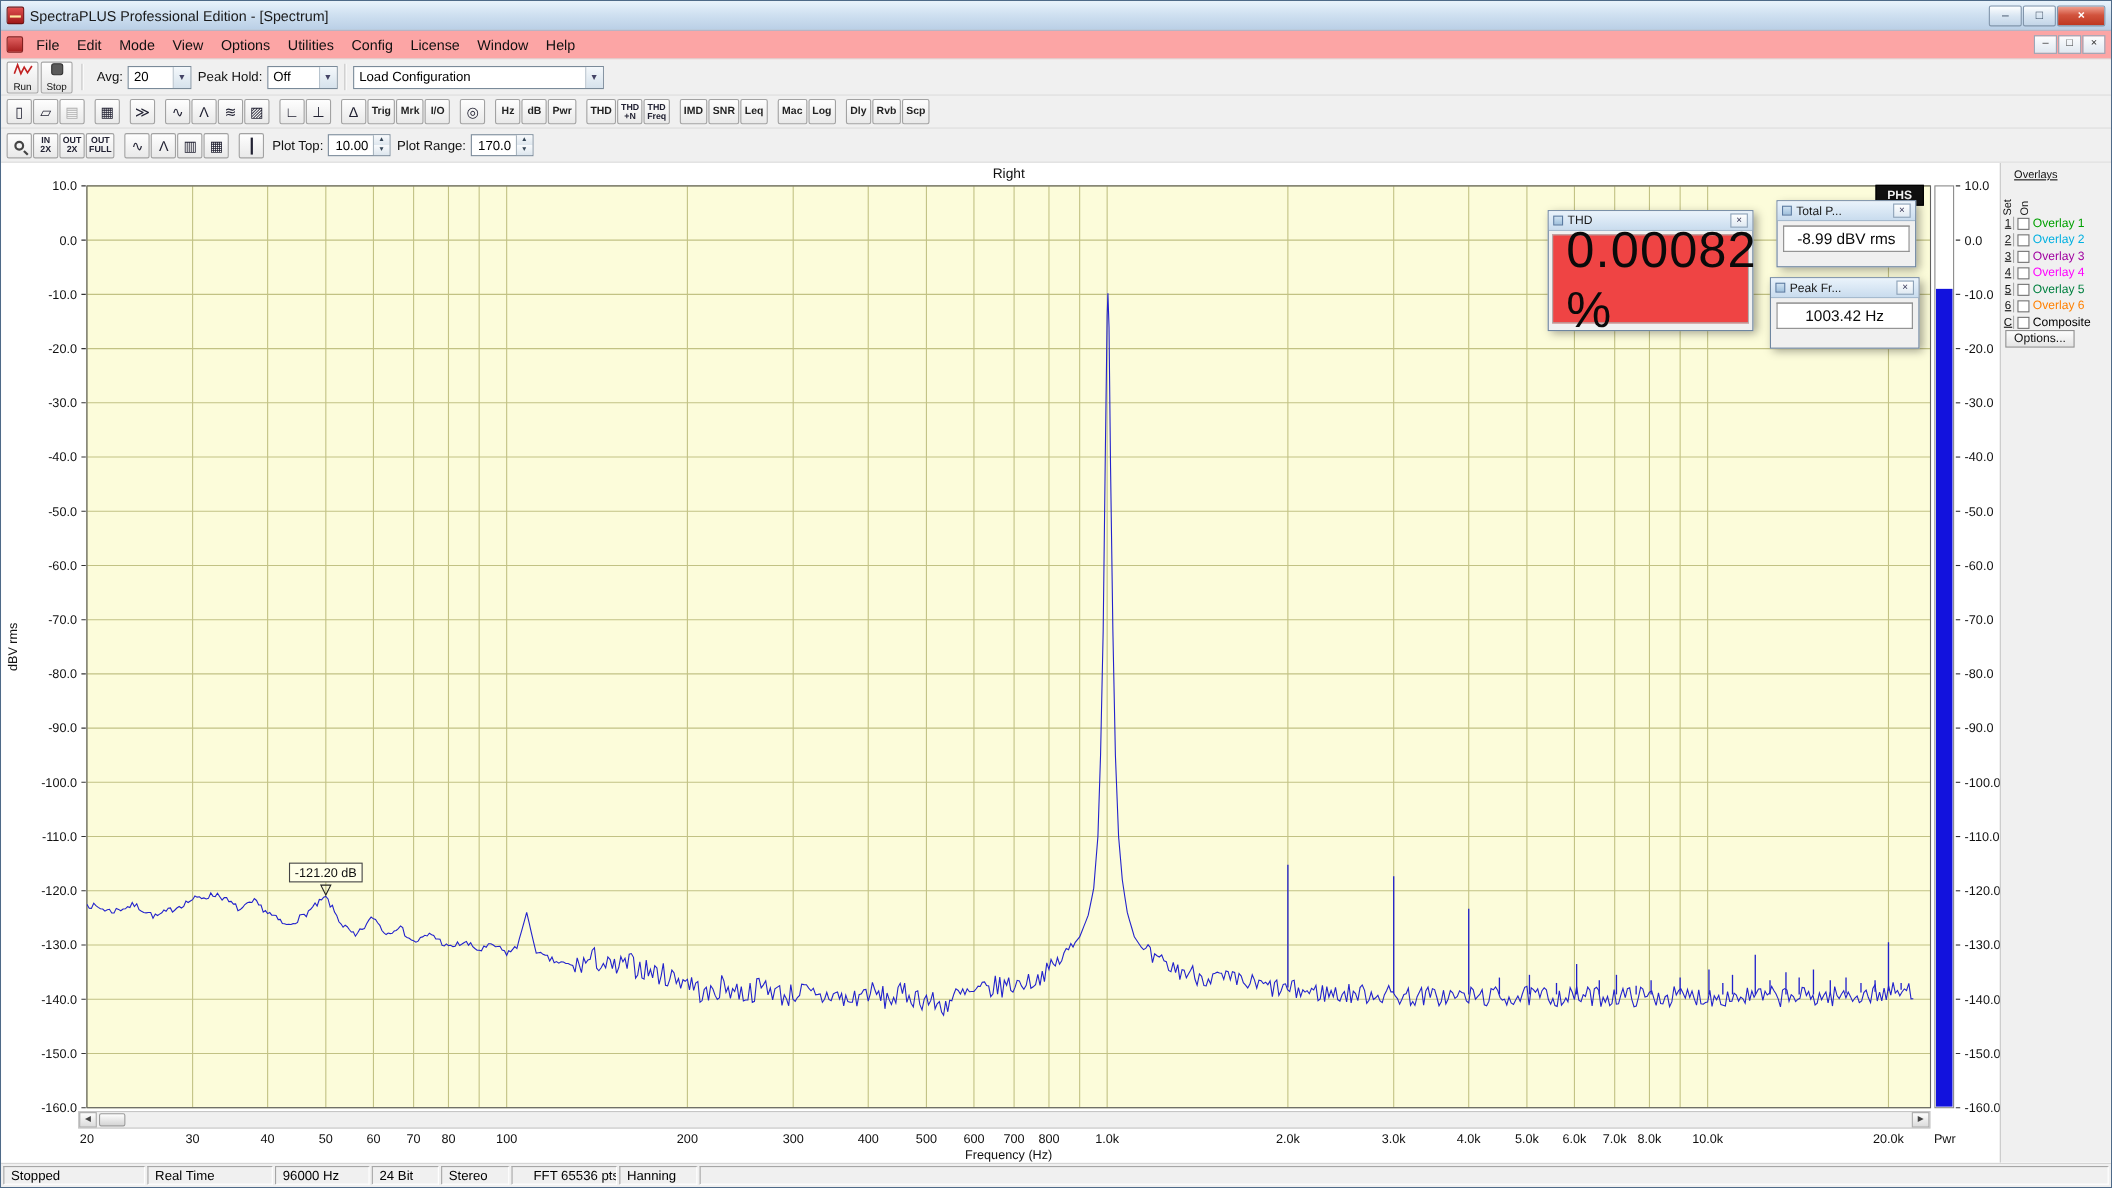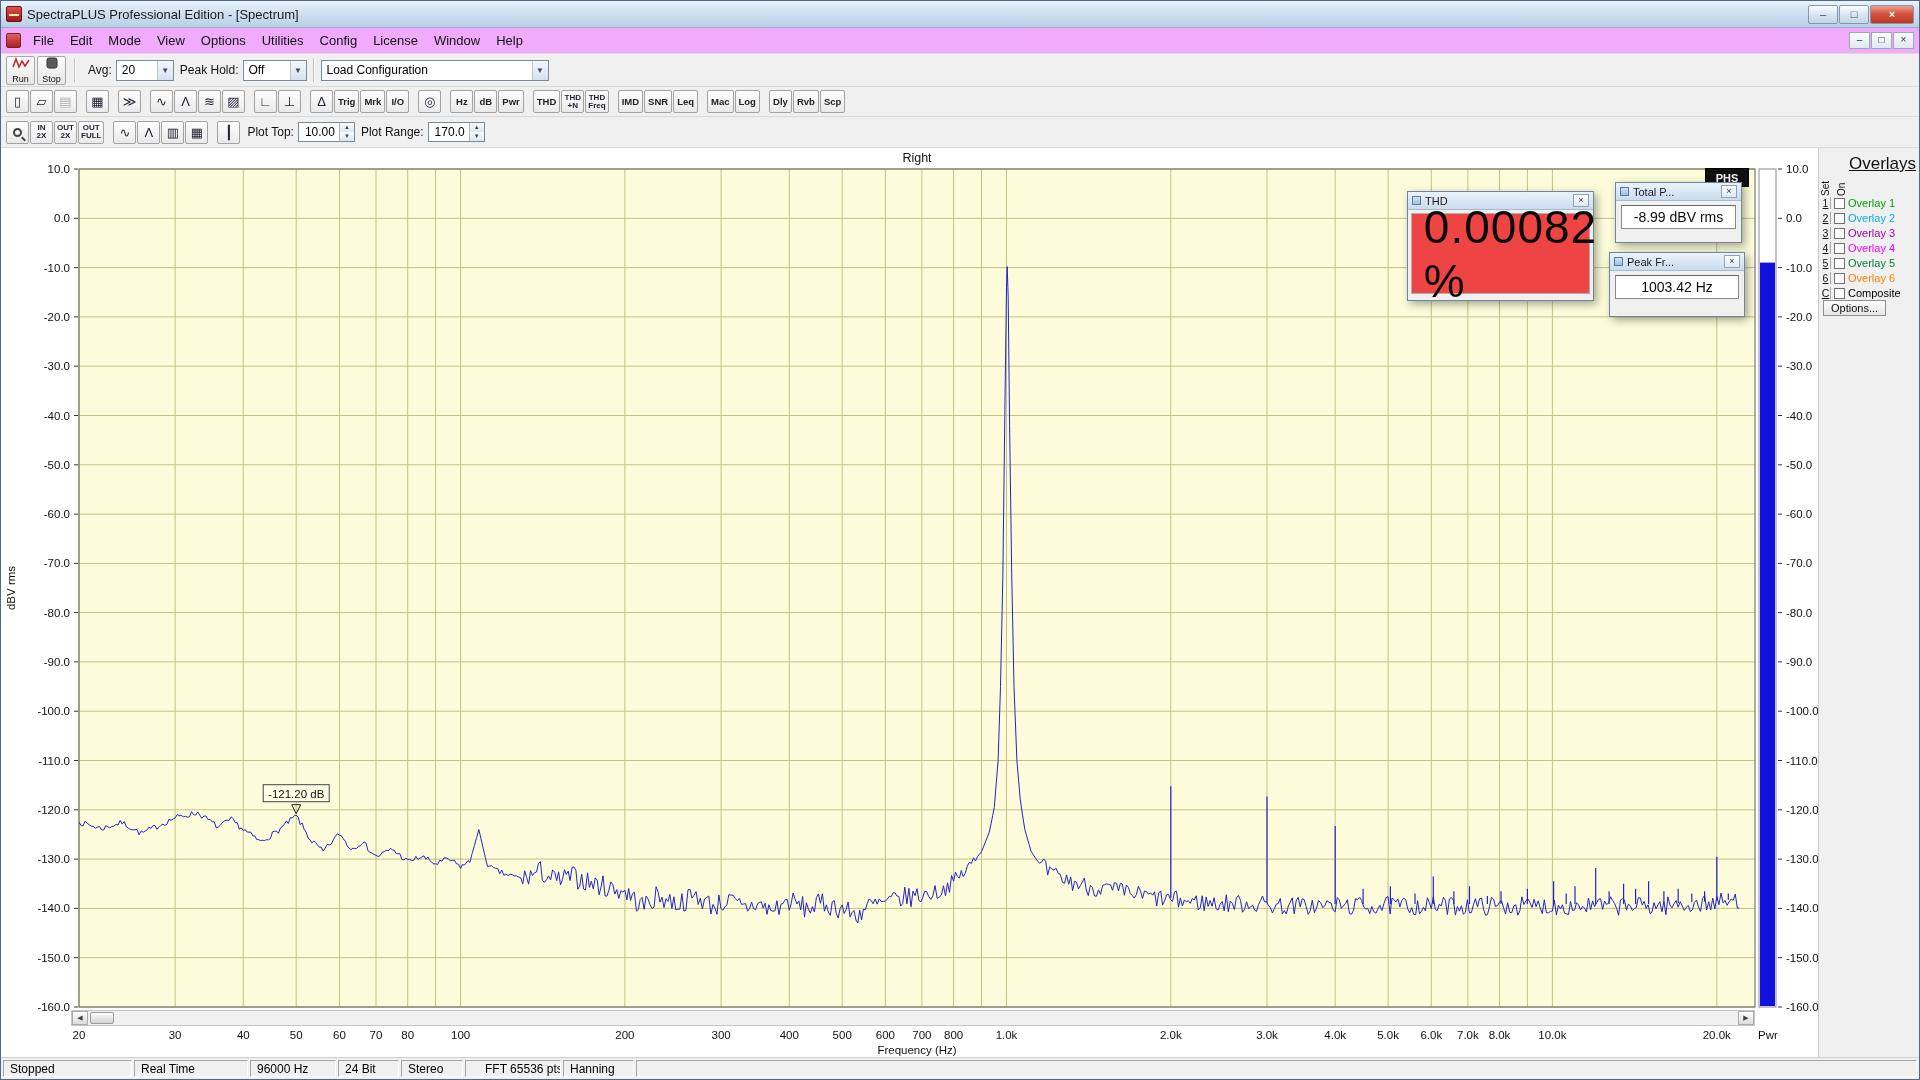--- a/index.html
+++ b/index.html
@@ -7,21 +7,21 @@
   .window{position:absolute;inset:0;display:flex;flex-direction:column;border:1px solid #4E6A88;background:#F0F0F0;}
   
   .titlebar{height:27px;flex:0 0 27px;background:linear-gradient(#E9F3FC,#D0E1F1 45%,#BACFE6);display:flex;align-items:center;padding:0 5px;border-bottom:1px solid #96ABC4;}
   .app-icon{width:16px;height:16px;background:linear-gradient(#E05050,#A01818);border:1px solid #701010;border-radius:2px;position:relative;}
   .app-icon:after{content:"";position:absolute;left:2px;right:2px;top:7px;height:2px;background:#FFE9A0;}
   .titlebar .title{font-size:13px;color:#1A1A1A;margin-left:5px;white-space:nowrap;}
   .win-buttons{margin-left:auto;display:flex;gap:1px;}
   .win-btn{width:30px;height:19px;border:1px solid #8296AC;border-radius:2px;background:linear-gradient(#FDFEFF,#D9E6F2 50%,#C3D5E8);font-size:11px;line-height:16px;text-align:center;color:#33465C;}
   .win-btn.close{background:linear-gradient(#F0A090,#D2543E 45%,#BE3620);color:#fff;width:44px;font-weight:bold;}
   
-  .menubar{height:26px;flex:0 0 26px;background:#f0abfc;display:flex;align-items:center;padding:0 3px;border-bottom:1px solid #DADADA;font-size:13px;}
+  .menubar{height:26px;flex:0 0 26px;background:#fca5a5;display:flex;align-items:center;padding:0 3px;border-bottom:1px solid #DADADA;font-size:13px;}
   .mdi-icon{width:15px;height:15px;background:linear-gradient(#E06060,#A82020);border:1px solid #802020;border-radius:2px;margin:0 4px 0 2px;}
   .menu-item{padding:4px 8px;color:#111;}
   .mdi-buttons{margin-left:auto;display:flex;gap:1px;margin-right:2px;}
   .mdi-btn{width:21px;height:17px;border:1px solid #9AA8B8;background:linear-gradient(#FCFDFE,#E0E8F0);font-size:10px;line-height:14px;text-align:center;color:#333;}
   
   .toolbar{background:#F0F0F0;display:flex;align-items:center;padding:0 5px;border-bottom:1px solid #D8D8D8;}
   .toolbar1{height:33px;flex:0 0 33px;}
   .toolbar2{height:30px;flex:0 0 30px;}
   .toolbar3{height:31px;flex:0 0 31px;}
   .media-btn{width:29px;height:29px;border:1px solid #A8A8A8;border-radius:2px;background:linear-gradient(#FDFDFD,#E6E6E6);display:flex;flex-direction:column;align-items:center;justify-content:space-between;margin-right:2px;}
@@ -56,21 +56,21 @@
   
   .float-panel{position:absolute;border:1px solid #6E86A0;background:#F0F0F0;box-shadow:3px 3px 8px rgba(0,0,0,0.35);z-index:5;}
   .fp-title{height:18px;background:linear-gradient(#EAF3FB,#C9DCEE);display:flex;align-items:center;font-size:11px;color:#1A1A1A;padding:0 4px;border-bottom:1px solid #A5BACE;}
   .fp-icon{width:9px;height:9px;border:1px solid #5A7AA0;background:linear-gradient(#CFE2F2,#9FC0DC);margin-right:4px;}
   .fp-close{margin-left:auto;width:16px;height:13px;border:1px solid #8FA3B8;background:linear-gradient(#FFF,#DFE9F2);font-size:9px;line-height:11px;text-align:center;color:#335;}
   .fp-big{background:#ef4444;border:1px solid #B0B0B0;margin:3px;height:calc(100% - 27px);display:flex;align-items:center;justify-content:center;font-size:46px;color:#0A0A0A;letter-spacing:1px;padding-left:20px;}
   .fp-val{background:#FFF;border:1px solid #8A8A8A;border-top-color:#666;margin:4px 5px;height:24px;display:flex;align-items:center;justify-content:center;font-size:14px;color:#0A0A0A;}
   .phs-badge{position:absolute;left:1704px;top:20px;width:44px;height:19px;background:#101010;color:#F2F2F2;font-size:11px;font-weight:bold;display:flex;align-items:center;justify-content:center;z-index:2;border:1px solid #000;}
   
   .overlays{position:absolute;right:0;top:0;width:101px;height:100%;background:#F0F0F0;border-left:1px solid #C9C9C9;z-index:3;}
-  .ov-title{position:absolute;left:30px;top:6px;font-size:17px;text-decoration:underline;color:#111;}
+  .ov-title{position:absolute;left:12px;top:6px;font-size:10px;text-decoration:underline;color:#111;}
   .ov-col{position:absolute;top:22px;font-size:10px;color:#111;writing-mode:vertical-rl;transform:rotate(180deg);height:26px;}
   .ov-row{position:absolute;left:2px;display:flex;align-items:center;gap:3px;height:14px;}
   .ov-num{font-size:10.5px;text-decoration:underline;width:10px;text-align:center;color:#111;border-right:1px solid #AAA;}
   .ov-check{width:11px;height:11px;border:1px solid #707070;background:#FFF;}
   .ov-label{font-size:11px;white-space:nowrap;}
   .ov-options{position:absolute;left:4px;top:152px;font-size:11px;border:1px solid #909090;background:linear-gradient(#FDFDFD,#E4E4E4);padding:1px 7px;color:#111;}
   
   .statusbar{height:22px;flex:0 0 22px;background:#F0F0F0;border-top:1px solid #CFCFCF;display:flex;align-items:stretch;padding:2px 2px;gap:2px;font-size:12px;}
   .sb-seg{border:1px solid;border-color:#A6A6A6 #FFFFFF #FFFFFF #A6A6A6;padding:1px 6px;white-space:nowrap;overflow:hidden;color:#000000;}
   .sb-fill{flex:1;border:1px solid;border-color:#A6A6A6 #FFFFFF #FFFFFF #A6A6A6;}

